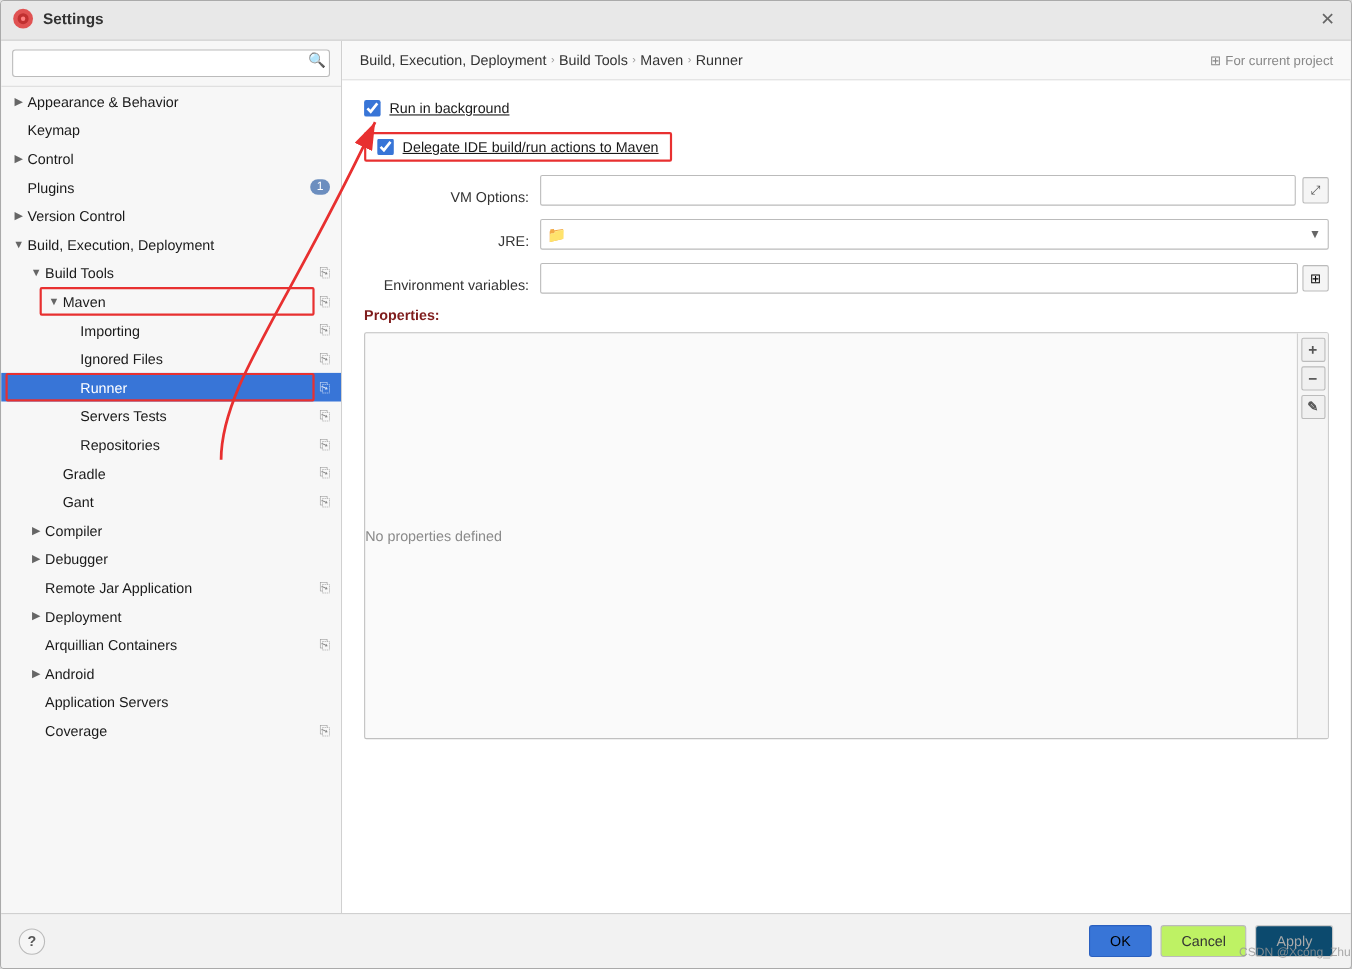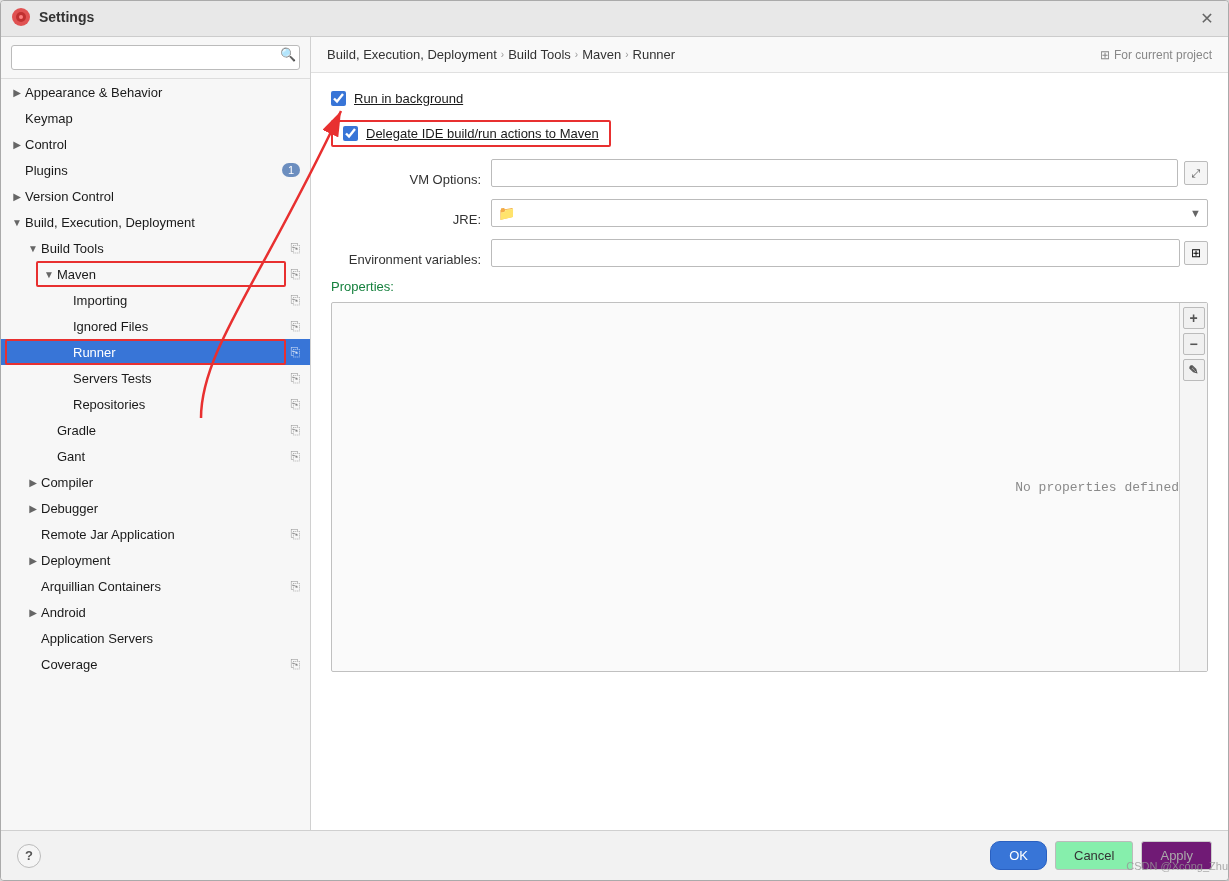--- a/index.html
+++ b/index.html
@@ -267,40 +267,39 @@
       border: 1px solid #bbb;
       background: #f5f5f5;
       border-radius: 2px;
       cursor: pointer;
       display: flex;
       align-items: center;
       justify-content: center;
       font-size: 12px;
     }
     .section-title {
-      font-weight: 400;
+      font-weight: 700;
       margin-bottom: 8px;
-      color: #15803d;
+      color: #7f1d1d;
     }
     .properties-area {
       border: 1px solid #c0c0c0;
       border-radius: 2px;
       background: #fafafa;
       min-height: 370px;
       position: relative;
       display: flex;
     }
     .properties-main {
       flex: 1;
       display: flex;
       align-items: center;
-      justify-content: flex-end;
+      justify-content: flex-start;
       color: #8a8a8a;
       font-size: 13px;
-      font-family: Liberation Mono, monospace;
     }
     .properties-toolbar {
       width: 28px;
       border-left: 1px solid #d0d0d0;
       display: flex;
       flex-direction: column;
       align-items: center;
       padding: 4px 0;
       gap: 4px;
       background: #f5f5f5;
@@ -352,31 +351,30 @@
     }
     .btn {
       padding: 6px 18px;
       border-radius: 3px;
       font-size: 13px;
       cursor: pointer;
       border: 1px solid;
     }
     .btn-primary {
       background: #3875d7;
-      color: #ffffff;
+      color: #000000;
       border-color: #2a60c0;
-      border-radius: 10px;
     }
     .btn-default {
-      background: #86efac;
+      background: #bef264;
       color: #333;
       border-color: #bbb;
     }
     .btn-disabled {
-      background: #701a75;
+      background: #0c4a6e;
       color: #aaa;
       border-color: #ccc;
       cursor: default;
     }
     
     .sidebar-tree::-webkit-scrollbar { width: 8px; }
     .sidebar-tree::-webkit-scrollbar-track { background: #f0f0f0; }
     .sidebar-tree::-webkit-scrollbar-thumb { background: #c0c0c0; border-radius: 4px; }
     .settings-panel::-webkit-scrollbar { width: 8px; }
     .settings-panel::-webkit-scrollbar-track { background: #f5f5f5; }

